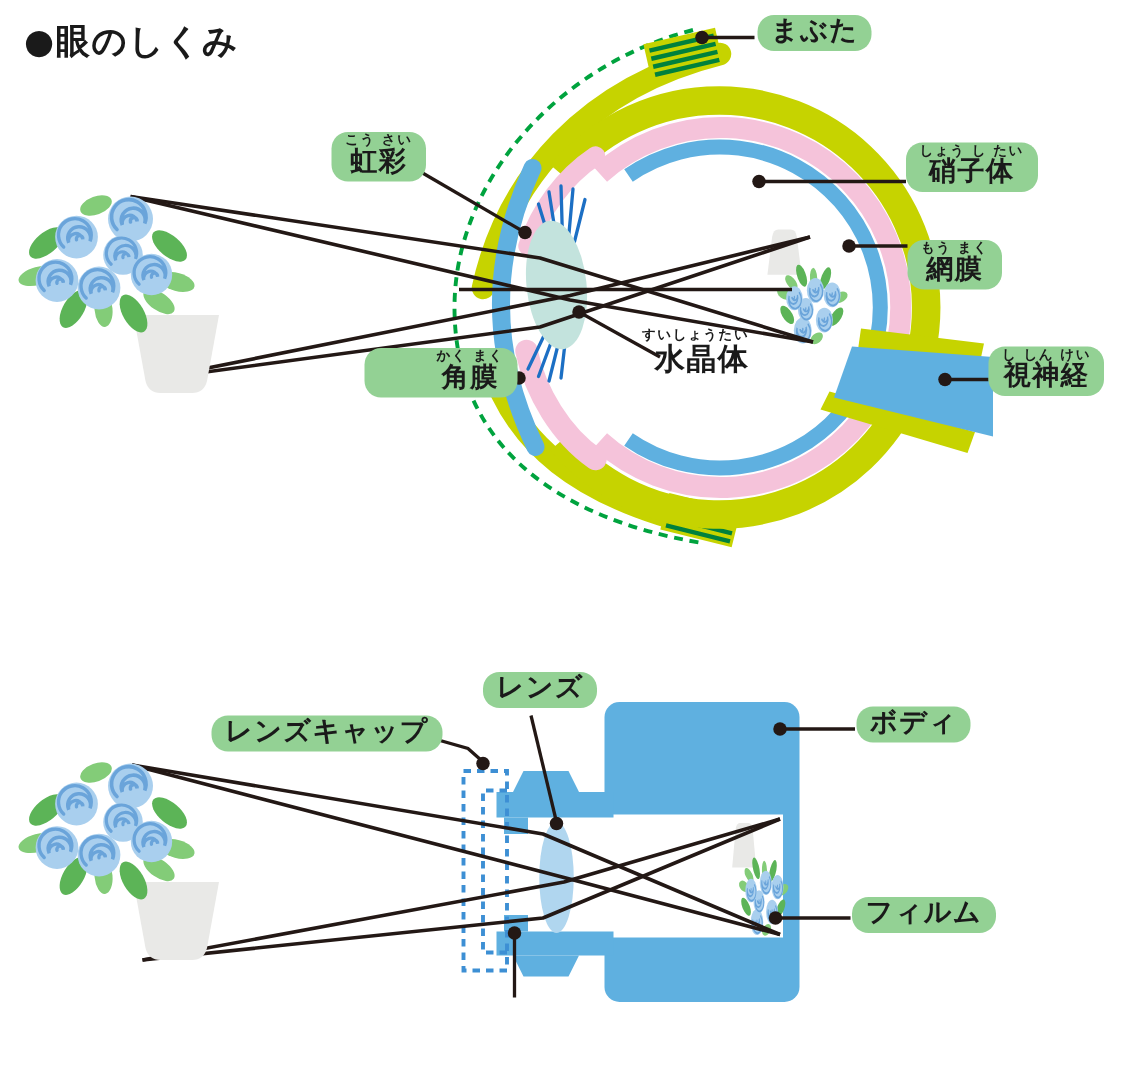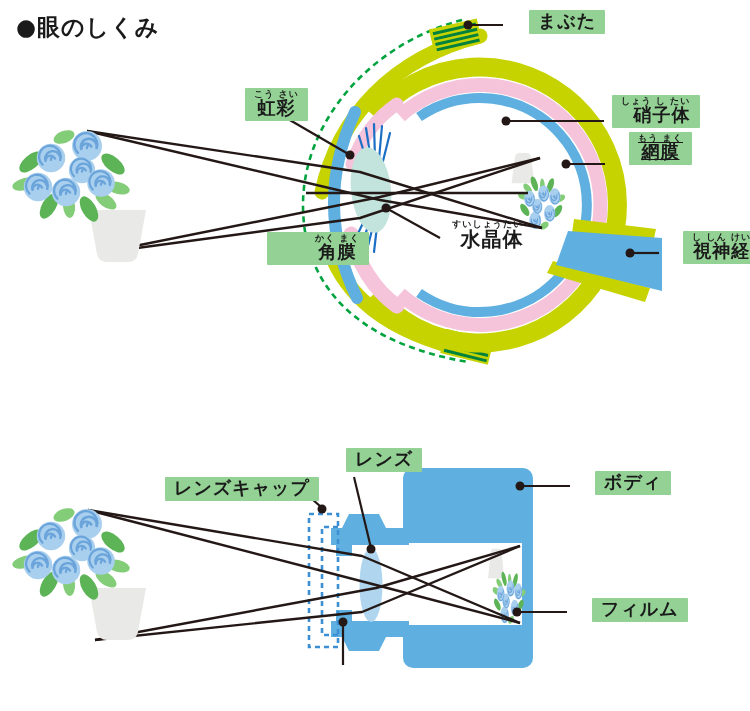--- a/index.html
+++ b/index.html
@@ -1,22 +1,22 @@
 <!DOCTYPE html>
 <html><head>
 <meta charset="utf-8">
 <style>
   html,body{margin:0;padding:0;background:#fff;}
   .stage{position:relative;width:750px;height:672px;background:#fff;overflow:hidden;
          font-family:"DejaVu Sans",sans-serif;}
   .stage svg{position:absolute;left:0;top:0;}
   .section-title{position:absolute;font-size:23px;font-weight:800;color:#1a1a1a;
                  letter-spacing:1px;white-space:nowrap;}
-  .tag{position:absolute;background:#93d194;border-radius:1px;padding:2px 9px 3px;
-       text-align:center;color:#1a1a1a;line-height:1.05;white-space:nowrap;margin-left:24px;}
+  .tag{position:absolute;background:#93d194;border-radius:11px;padding:2px 9px 3px;
+       text-align:center;color:#1a1a1a;line-height:1.05;white-space:nowrap;}
   .tag .furi{display:block;font-size:9px;font-weight:700;letter-spacing:1px;}
   .tag .main{display:block;font-size:18px;font-weight:800;letter-spacing:1px;}
   .tag.plain{background:transparent;padding:0;}
 </style>
 </head>
 <body>
 
 <div class="stage">
 
 <svg width="750" height="711" viewBox="0 0 750 711">
@@ -164,25 +164,25 @@
 
 <div class="section-title" style="left:16px;top:12px;">●眼のしくみ</div>
 
 <div class="tag" style="left:505px;top:10px;">
   <span class="main">まぶた</span>
 </div>
 <div class="tag" style="left:221px;top:88px;">
   <span class="furi">こう さい</span>
   <span class="main">虹彩</span>
 </div>
-<div class="tag" style="left:588px;top:95px;text-align:right;">
+<div class="tag" style="left:604px;top:95px;">
   <span class="furi">しょう し たい</span>
   <span class="main">硝子体</span>
 </div>
-<div class="tag" style="left:605px;top:132px;text-decoration:underline;">
+<div class="tag" style="left:605px;top:160px;">
   <span class="furi">もう まく</span>
   <span class="main">網膜</span>
 </div>
 <div class="tag" style="left:659px;top:231px;">
   <span class="furi">し しん けい</span>
   <span class="main">視神経</span>
 </div>
 <div class="tag" style="left:243px;top:232px;padding-left:48px;">
   <span class="furi">かく まく</span>
   <span class="main">角膜</span>

